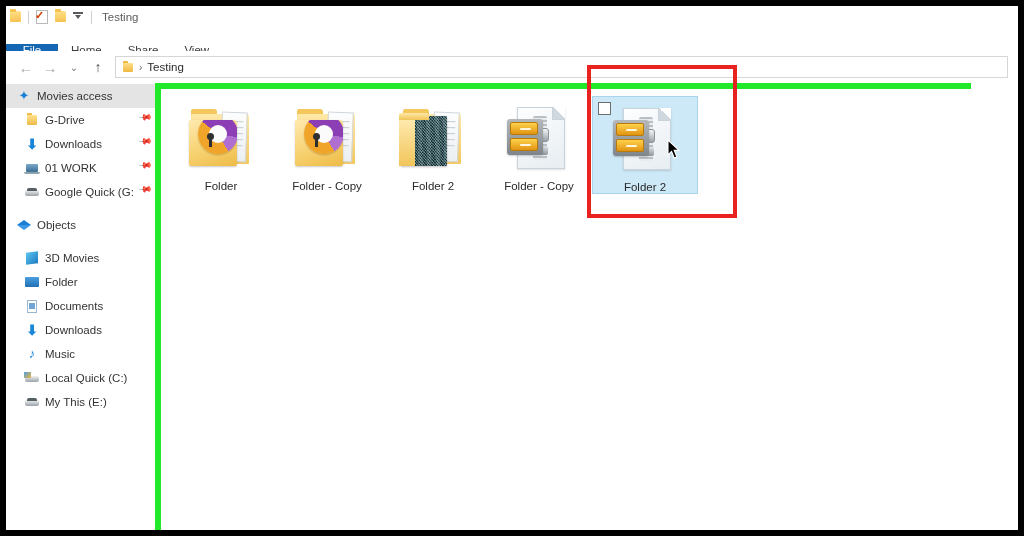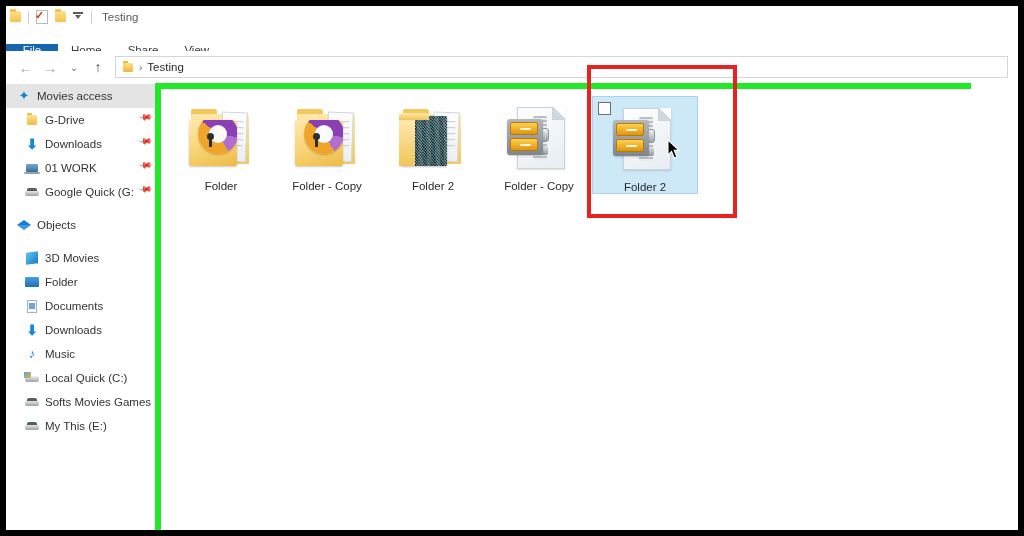--- a/index.html
+++ b/index.html
@@ -438,26 +438,20 @@
 
 
 
     <div class="snode indent1">
       <span class="ico">
           <i class="i-disk"></i>
         </span>
       <span class="lbl">Local Quick (C:)</span>
     </div>
 
-    <div class="snode indent1">
-      <span class="ico">
-          <i class="i-drive"></i>
-        </span>
-      <span class="lbl">Softs Movies Games</span>
-    </div>
 
     <div class="snode indent1">
       <span class="ico">
           <i class="i-drive"></i>
         </span>
       <span class="lbl">My This (E:)</span>
     </div>
   </div>
 
   <div id="content">

